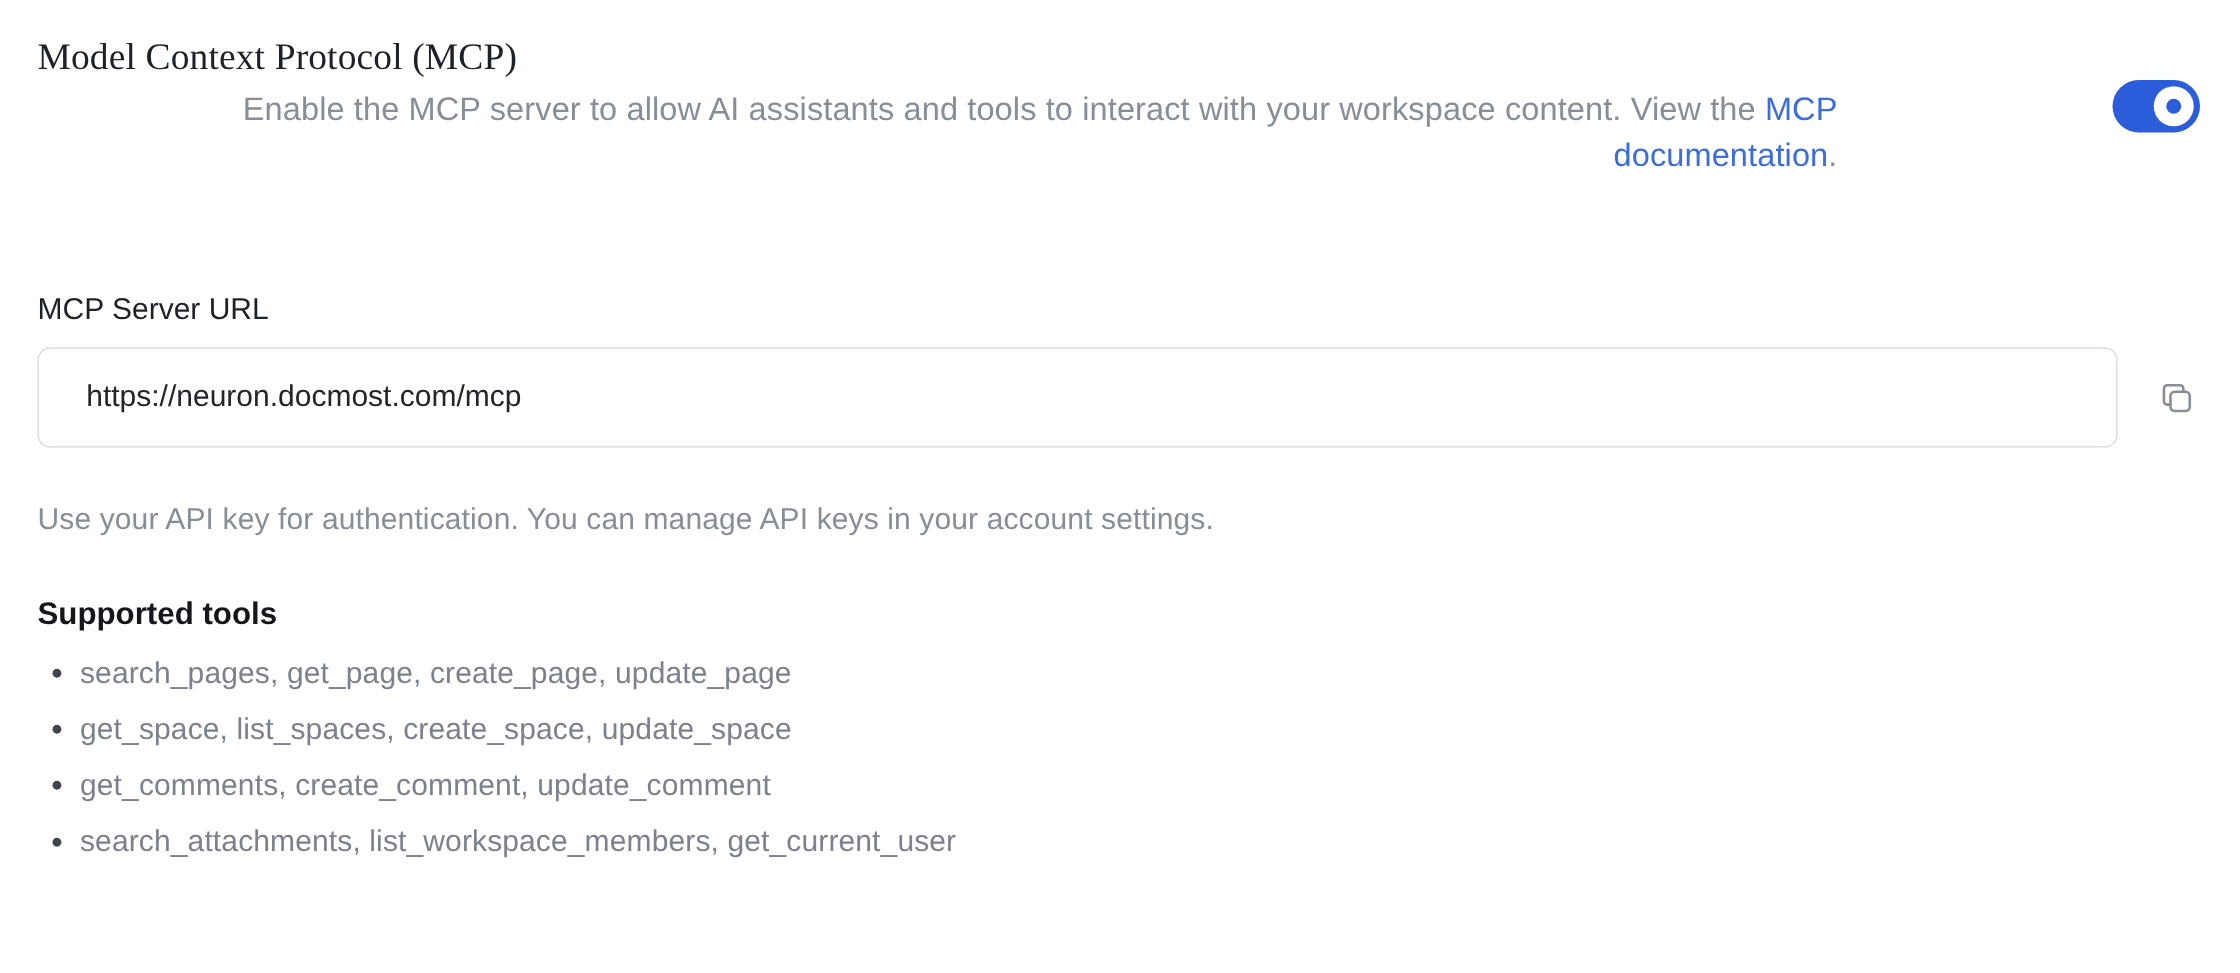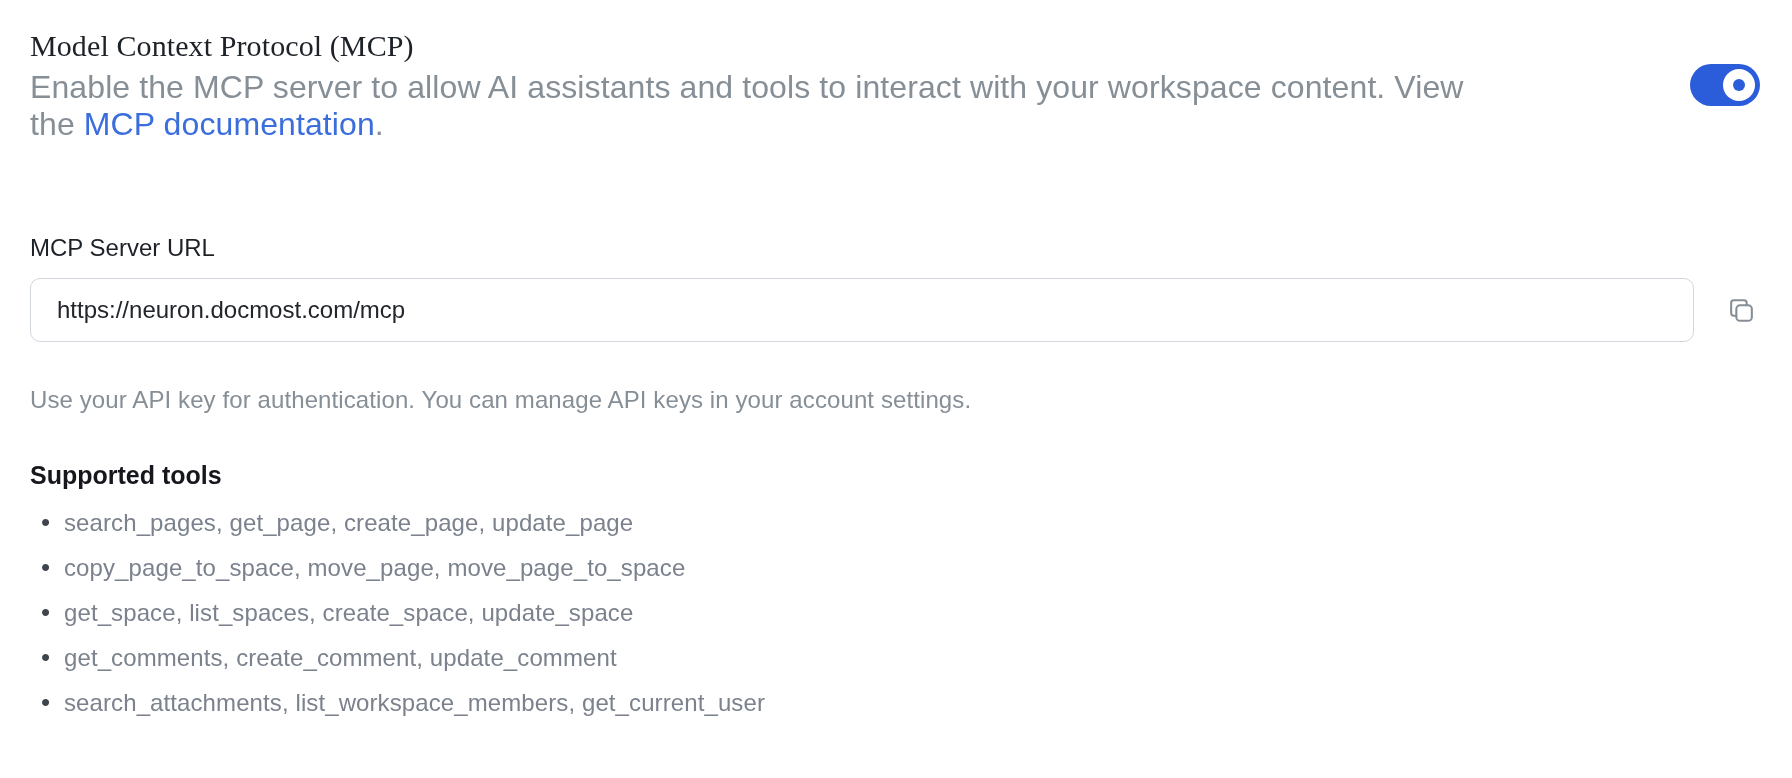--- a/index.html
+++ b/index.html
@@ -13,22 +13,23 @@
 
   
   .header-row { display: flex; justify-content: space-between; align-items: flex-start; }
   .header-text { max-width: 1440px; }
   .section-title {
     font-size: 30px; line-height: 40px; font-weight: 500; color: #1d2128;
     letter-spacing: 0.1px;
     font-family: Liberation Serif, serif;
   }
   .section-desc {
-    font-size: 32px; line-height: 37px; color: #868e96; margin-top: 3px;
+    font-size: 26px; line-height: 37px; color: #868e96; margin-top: 3px;
     letter-spacing: 0.1px;
+    text-align: right;
   }
   .section-desc a { color: #3b6edc; text-decoration: none; cursor: pointer; }
 
   
   .switch {
     position: relative; width: 70px; height: 42px; border-radius: 21px;
     background: #2b5cd9; flex: 0 0 auto; margin-top: 38px; cursor: pointer;
   }
   .switch-thumb {
     position: absolute; top: 5px; right: 5px; width: 32px; height: 32px;
@@ -39,22 +40,22 @@
     background: #2b5cd9;
   }
 
   
   .url-label {
     margin-top: 90px; font-size: 24px; line-height: 30px; font-weight: 500;
     color: #1d2128;
   }
   .url-row { display: flex; align-items: center; margin-top: 15px; }
   .url-input {
-    flex: 1 1 auto; height: 64px; border: 1.5px solid #d2d6dd; border-radius: 10px;
-    padding: 0 26px; font-family: "Liberation Sans", "DejaVu Sans", sans-serif;
+    flex: 1 1 auto; height: 80px; border: 1.5px solid #d2d6dd; border-radius: 10px;
+    padding: 0 38px; font-family: "Liberation Sans", "DejaVu Sans", sans-serif;
     font-size: 24px; color: #22252b; background: #ffffff; outline: none;
   }
   .copy-btn {
     flex: 0 0 auto; width: 38px; height: 38px; margin-left: 28px;
     background: none; border: none; cursor: pointer;
     display: flex; align-items: center; justify-content: center; padding: 0;
   }
   .helper-text {
     margin-top: 42px; font-size: 24px; line-height: 31px; color: #868e96;
     letter-spacing: 0.1px;
@@ -105,19 +106,18 @@
       </span>
     </button>
   </div>
 
   <div class="helper-text">Use your API key for authentication. You can manage API keys in your account settings.</div>
 
   <div class="tools-heading">Supported tools</div>
 
   <ul class="tools-list">
     <li>search_pages, get_page, create_page, update_page</li>
-    <li>copy_page_to_space, move_page, move_page_to_space</li>
     <li>get_space, list_spaces, create_space, update_space</li>
     <li>get_comments, create_comment, update_comment</li>
     <li>search_attachments, list_workspace_members, get_current_user</li>
   </ul>
 
 </div>
 
 </body></html>

